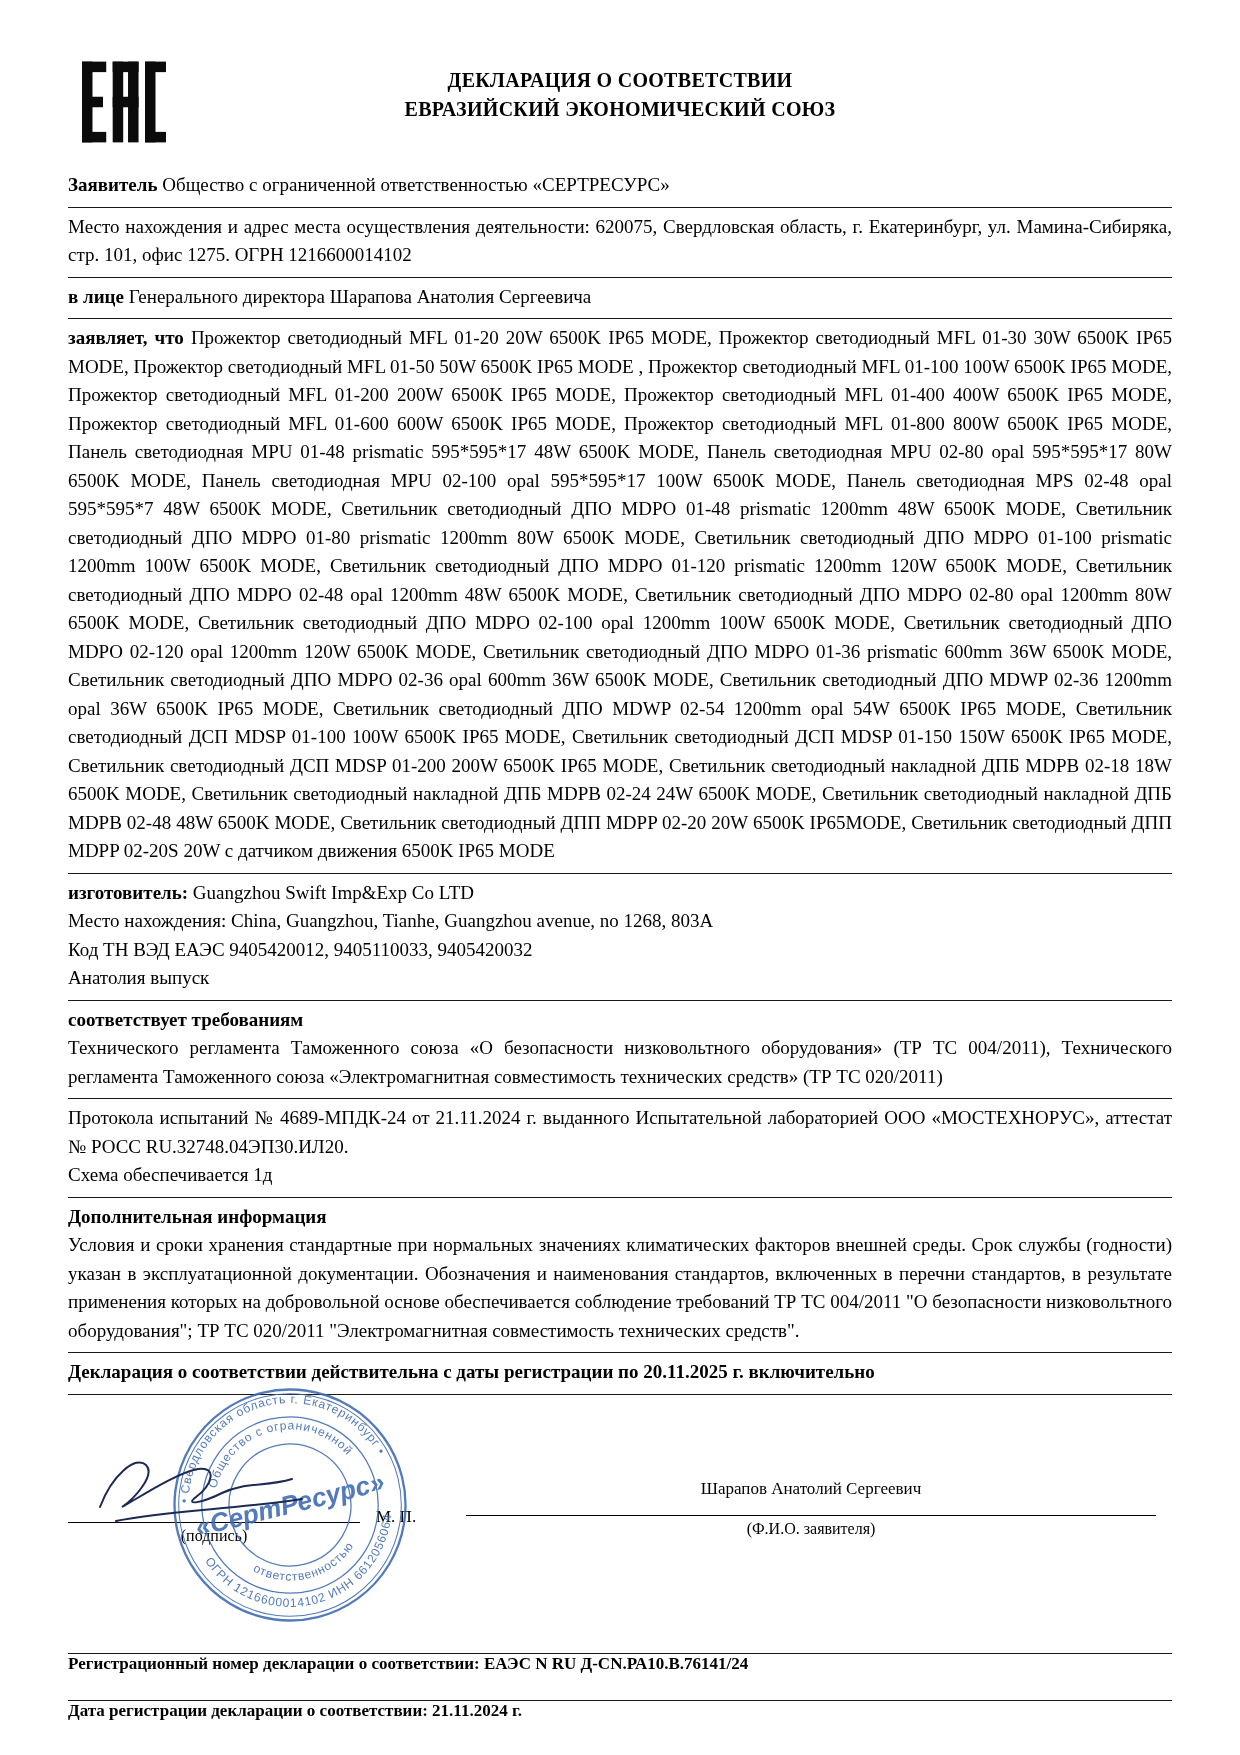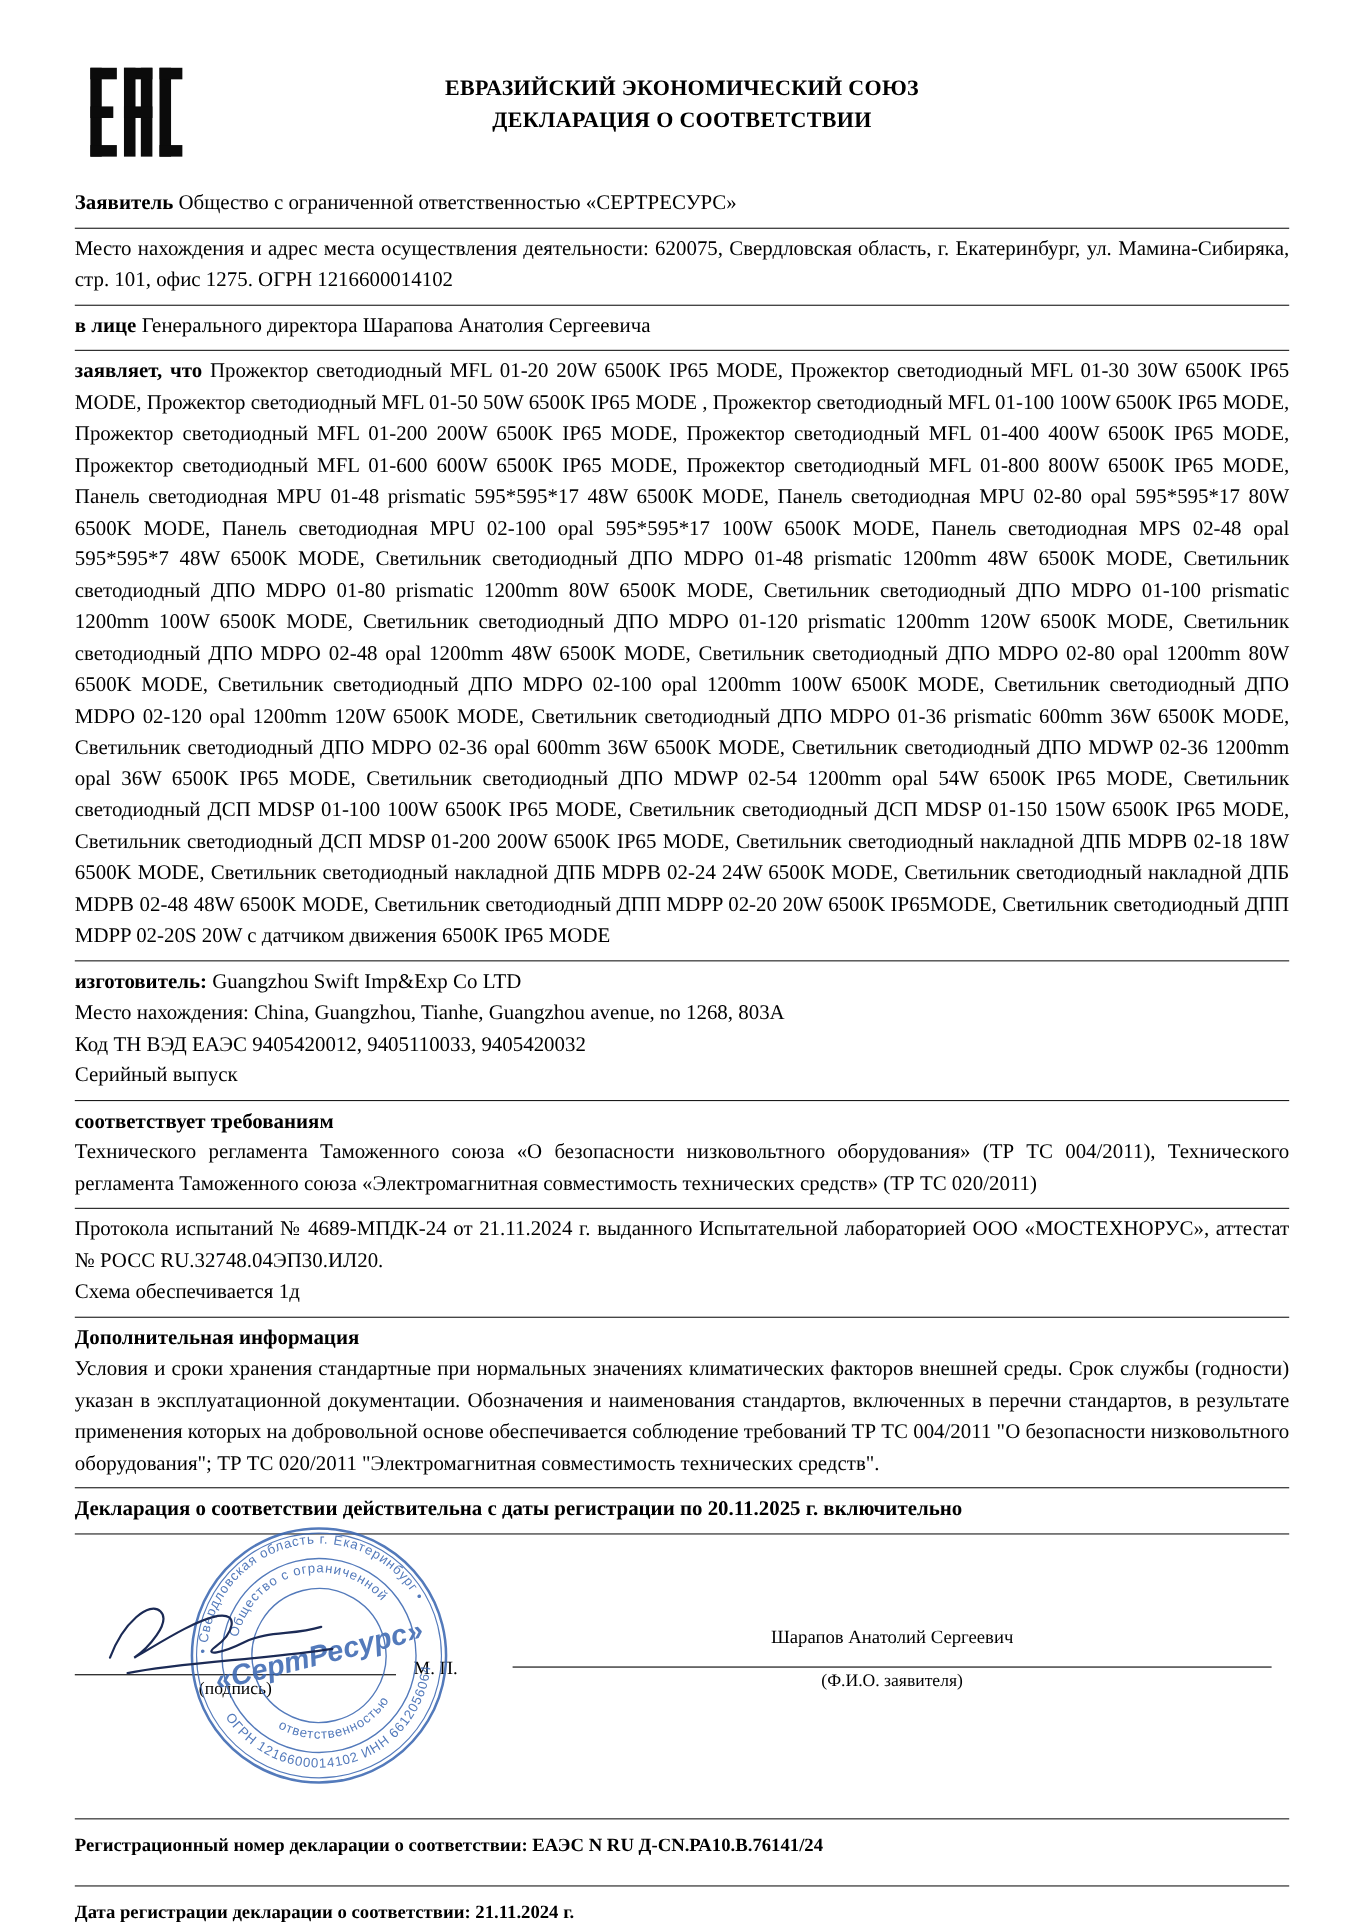--- a/index.html
+++ b/index.html
@@ -31,21 +31,21 @@
   .sig-area { position: relative; height: 258px; }
   .sig-left { position: absolute; left: 0; top: 86px; width: 292px; }
   .sig-space { height: 42px; border-bottom: 1.3px solid #000; }
   .caption { text-align: center; font-size: 16px; padding-top: 4px; }
   .mp { position: absolute; left: 308px; top: 112px; font-size: 17px; }
   .sig-right { position: absolute; left: 398px; right: 16px; top: 84px; }
   .sig-name { text-align: center; font-size: 17px; padding-bottom: 16px; border-bottom: 1.3px solid #000; }
   .stamp-svg { position: absolute; left: 96px; top: -16px; width: 252px; height: 252px; z-index: 3; opacity: 0.88; }
   .autograph-svg { position: absolute; left: 22px; top: 46px; width: 240px; height: 110px; z-index: 4; }
   
-  .footrow { border-top: 1px solid #1a1a1a; padding-top: 14px; }
+  .footrow { border-top: 1px solid #1a1a1a; padding-top: 0; }
   .footrow + .footrow { margin-top: 26px; }
   .footrow p { font-size: 17px; font-weight: bold; }
   .stamp-ring-text { font-family: "Liberation Sans", "DejaVu Sans", sans-serif; font-size: 11.5px; letter-spacing: 0.8px; }
   .stamp-center-text { font-family: "Liberation Sans", "DejaVu Sans", sans-serif; font-size: 25px; font-weight: bold; font-style: italic; }
 </style>
 </head>
 <body>
 
 <div class="page">
 
@@ -62,22 +62,22 @@
         <rect x="57" y="0" width="13" height="100"></rect>
         <rect x="38" y="0" width="32" height="13"></rect>
         <rect x="38" y="43.5" width="32" height="13"></rect>
 
         <rect x="78" y="0" width="13" height="100"></rect>
         <rect x="78" y="0" width="26" height="13"></rect>
         <rect x="78" y="87" width="26" height="13"></rect>
       </g>
     </svg>
     <div class="titles">
+      <p>ДЕКЛАРАЦИЯ О СООТВЕТСТВИИ</p>
       <p>ЕВРАЗИЙСКИЙ ЭКОНОМИЧЕСКИЙ СОЮЗ</p>
-      <p>ДЕКЛАРАЦИЯ О СООТВЕТСТВИИ</p>
     </div>
   </div>
 
   <div class="row">
     <p><b>Заявитель</b> <span>Общество с ограниченной ответственностью «СЕРТРЕСУРС»</span></p>
   </div>
 
   <div class="row">
     <p class="just">Место нахождения и адрес места осуществления деятельности: 620075, Свердловская область, г. Екатеринбург, ул. Мамина-Сибиряка, стр. 101, офис 1275. ОГРН 1216600014102</p>
   </div>
@@ -87,21 +87,21 @@
   </div>
 
   <div class="row">
     <p class="just"><b>заявляет, что</b> <span>Прожектор светодиодный MFL 01-20 20W 6500K IP65 MODE, Прожектор светодиодный MFL 01-30 30W 6500K IP65 MODE, Прожектор светодиодный MFL 01-50 50W 6500K IP65 MODE , Прожектор светодиодный MFL 01-100 100W 6500K IP65 MODE, Прожектор светодиодный MFL 01-200 200W 6500K IP65 MODE, Прожектор светодиодный MFL 01-400 400W 6500K IP65 MODE, Прожектор светодиодный MFL 01-600 600W 6500K IP65 MODE, Прожектор светодиодный MFL 01-800 800W 6500K IP65 MODE, Панель светодиодная MPU 01-48 prismatic 595*595*17 48W 6500K MODE, Панель светодиодная MPU 02-80 opal 595*595*17 80W 6500K MODE, Панель светодиодная MPU 02-100 opal 595*595*17 100W 6500K MODE, Панель светодиодная MPS 02-48 opal 595*595*7 48W 6500K MODE, Светильник светодиодный ДПО MDPO 01-48 prismatic 1200mm 48W 6500K MODE, Светильник светодиодный ДПО MDPO 01-80 prismatic 1200mm 80W 6500K MODE, Светильник светодиодный ДПО MDPO 01-100 prismatic 1200mm 100W 6500K MODE, Светильник светодиодный ДПО MDPO 01-120 prismatic 1200mm 120W 6500K MODE, Светильник светодиодный ДПО MDPO 02-48 opal 1200mm 48W 6500K MODE, Светильник светодиодный ДПО MDPO 02-80 opal 1200mm 80W 6500K MODE, Светильник светодиодный ДПО MDPO 02-100 opal 1200mm 100W 6500K MODE, Светильник светодиодный ДПО MDPO 02-120 opal 1200mm 120W 6500K MODE, Светильник светодиодный ДПО MDPO 01-36 prismatic 600mm 36W 6500K MODE, Светильник светодиодный ДПО MDPO 02-36 opal 600mm 36W 6500K MODE, Светильник светодиодный ДПО MDWP 02-36 1200mm opal 36W 6500K IP65 MODE, Светильник светодиодный ДПО MDWP 02-54 1200mm opal 54W 6500K IP65 MODE, Светильник светодиодный ДСП MDSP 01-100 100W 6500K IP65 MODE, Светильник светодиодный ДСП MDSP 01-150 150W 6500K IP65 MODE, Светильник светодиодный ДСП MDSP 01-200 200W 6500K IP65 MODE, Светильник светодиодный накладной ДПБ MDPB 02-18 18W 6500K MODE, Светильник светодиодный накладной ДПБ MDPB 02-24 24W 6500K MODE, Светильник светодиодный накладной ДПБ MDPB 02-48 48W 6500K MODE, Светильник светодиодный ДПП MDPP 02-20 20W 6500K IP65MODE, Светильник светодиодный ДПП MDPP 02-20S 20W с датчиком движения 6500K IP65 MODE</span></p>
   </div>
 
   <div class="row">
     <p><b>изготовитель:</b> <span>Guangzhou Swift Imp&amp;Exp Co LTD</span></p>
     <p>Место нахождения: China, Guangzhou, Tianhe, Guangzhou avenue, no 1268, 803A</p>
     <p>Код ТН ВЭД ЕАЭС 9405420012, 9405110033, 9405420032</p>
-    <p>Серийный выпуск</p>
+    <p>Анатолия выпуск</p>
   </div>
 
   <div class="row">
     <p class="bold">соответствует требованиям</p>
     <p class="just">Технического регламента Таможенного союза «О безопасности низковольтного оборудования» (ТР ТС 004/2011), Технического регламента Таможенного союза «Электромагнитная совместимость технических средств» (ТР ТС 020/2011)</p>
   </div>
 
   <div class="row">
     <p class="just">Протокола испытаний № 4689-МПДК-24 от 21.11.2024 г. выданного Испытательной лабораторией ООО «МОСТЕХНОРУС», аттестат № РОСС RU.32748.04ЭП30.ИЛ20.</p>
     <p>Схема обеспечивается 1д</p>

